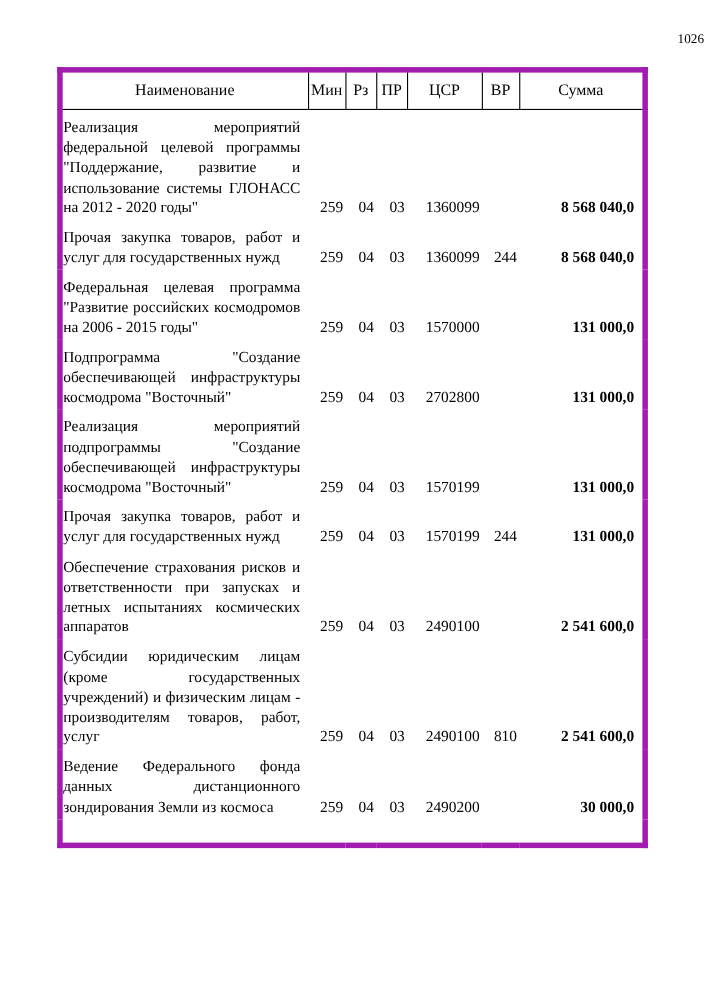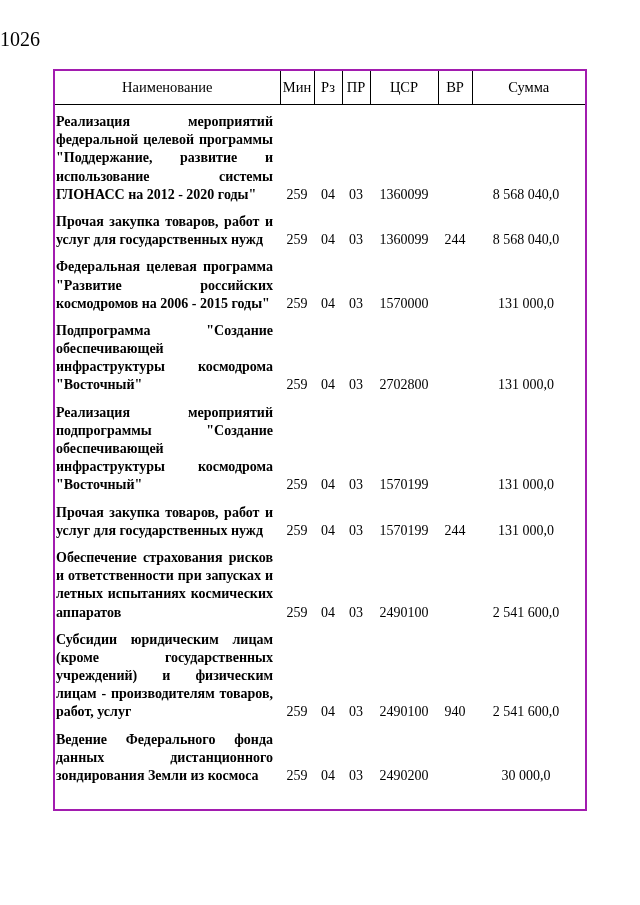--- a/index.html
+++ b/index.html
@@ -8,55 +8,54 @@
     width: 640px; height: 905px;
     font-family: "Liberation Serif", serif;
     color: #000;
     overflow: hidden;
   }
   .page {
     width: 640px; height: 905px;
     padding-top: 28px;
   }
   .page-number {
-    text-align: left;
-    font-size: 20px;
+    text-align: right;
+    font-size: 12px;
     margin-bottom: 18px;
     font-family: Liberation Serif, serif;
   }
   table.budget-table {
     border-collapse: collapse;
     table-layout: fixed;
     width: 532px;
     margin: 16px auto;
-    border: 2px solid #a21caf;
+    border: 5px solid #a21caf;
   }
   thead th {
     border: 1px solid #000;
     font-weight: normal;
     font-size: 14.5px;
     text-align: center;
     vertical-align: middle;
     padding: 8px 2px;
   }
   tbody td {
     vertical-align: bottom;
     font-size: 14px;
     line-height: 1.3;
     padding: 8px 2px 1px 2px;
   }
   td.col-name {
     text-align: justify;
     text-align-last: left;
     padding-left: 1px;
     padding-right: 7px;
-    font-weight: bold;
   }
-  td.col-min, td.col-rz, td.col-pr, td.col-vr, td.col-tsr { text-align: center; }
-  td.col-summa { text-align: center; padding-right: 7px; }
+  td.col-min, td.col-rz, td.col-pr, td.col-vr, td.col-tsr { text-align: right; }
+  td.col-summa { text-align: right; padding-right: 7px; font-weight: bold; }
   tr.spacer-row td { height: 24px; padding: 0; }
 </style>
 </head>
 <body>
 
 <div class="page">
   <div class="page-number">1026</div>
 
   <table class="budget-table">
     <colgroup>
@@ -142,21 +141,21 @@
           <td class="col-tsr">2490100</td>
           <td class="col-vr"></td>
           <td class="col-summa">2 541 600,0</td>
         </tr>
         <tr>
           <td class="col-name">Субсидии юридическим лицам (кроме государственных учреждений) и физическим лицам - производителям товаров, работ, услуг</td>
           <td class="col-min">259</td>
           <td class="col-rz">04</td>
           <td class="col-pr">03</td>
           <td class="col-tsr">2490100</td>
-          <td class="col-vr">940</td>
+          <td class="col-vr">810</td>
           <td class="col-summa">2 541 600,0</td>
         </tr>
         <tr>
           <td class="col-name">Ведение Федерального фонда данных дистанционного зондирования Земли из космоса</td>
           <td class="col-min">259</td>
           <td class="col-rz">04</td>
           <td class="col-pr">03</td>
           <td class="col-tsr">2490200</td>
           <td class="col-vr"></td>
           <td class="col-summa">30 000,0</td>

